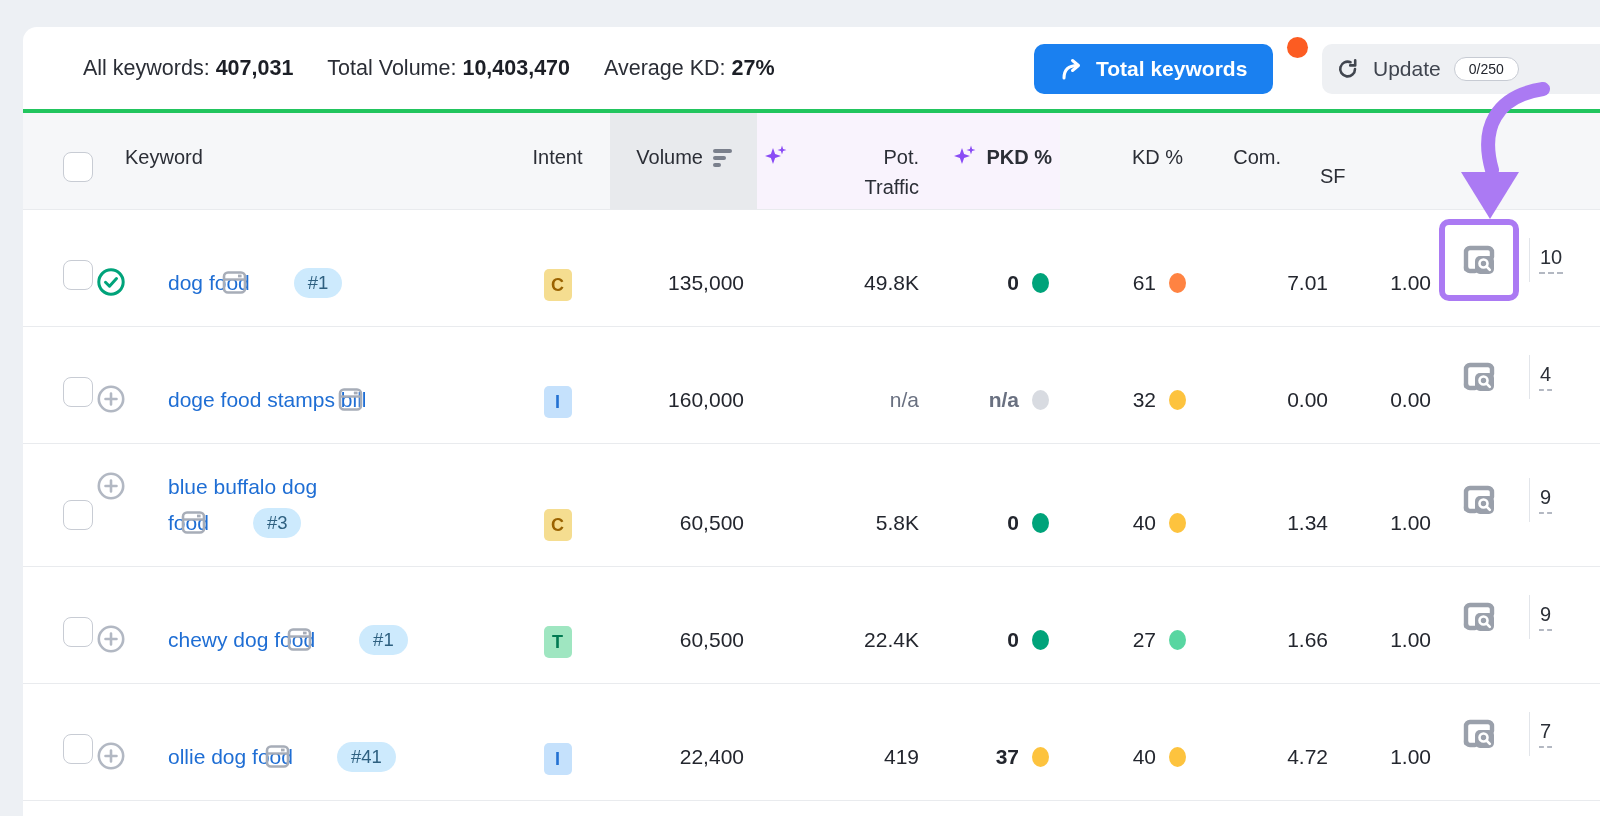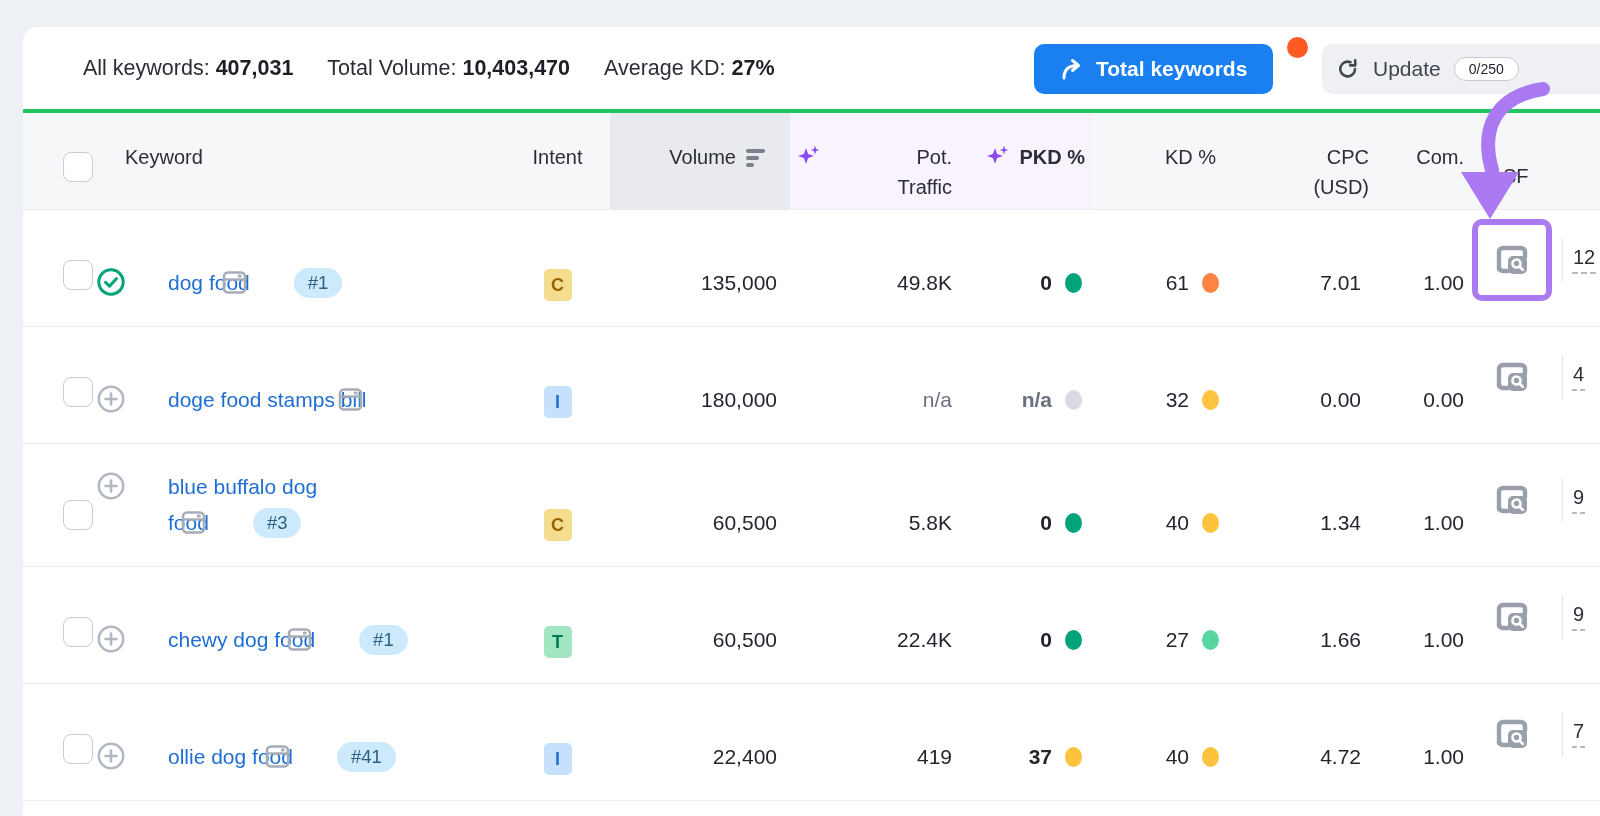--- a/index.html
+++ b/index.html
@@ -25,21 +25,21 @@
                 background:#eef0f3; border:none; border-radius:10px; display:flex;
                 align-items:center; gap:13px; padding:0 14px; font-size:21px; color:#3f444e;
                 font-family:"Liberation Sans", sans-serif; cursor:pointer; }
   .update-pill { background:#fff; border:1.5px solid #c7cbd3; border-radius:999px;
                  padding:3px 14px; font-size:14px; color:#23262e; white-space:nowrap; }
 
   
   .cell-check { width:72px; flex:none; padding-left:40px; }
   .cell-kw    { width:410px; flex:none; }
   .cell-int   { width:105px; flex:none; display:flex; justify-content:center; }
-  .cell-vol   { width:180px; flex:none; text-align:right; padding-right:13px; }
+  .cell-vol   { width:147px; flex:none; text-align:right; padding-right:13px; }
   .cell-pot   { width:177px; flex:none; text-align:right; padding-right:15px; }
   .cell-pkd   { width:126px; flex:none; display:flex; justify-content:flex-end; padding-right:11px;font-weight:bold; }
   .cell-kd    { width:134px; flex:none; display:flex; justify-content:flex-end; padding-right:8px; }
   .cell-cpc   { width:150px; flex:none; text-align:right; padding-right:16px; }
   .cell-com   { width:95px;  flex:none; text-align:right; padding-right:8px; }
   .cell-sf    { flex:1; }
 
   .thead { display:flex; align-items:stretch; background:#f6f7f9; height:97px;
            border-bottom:1px solid #e9ebee; font-size:20px; color:#2b2e36; }
   .thead > div { padding-top:29px; line-height:30px; }
@@ -167,26 +167,20 @@
         <svg width="26" height="26" viewBox="0 0 26 26">
           <path d="M10 4 L12.1 9.9 L18 12 L12.1 14.1 L10 20 L7.9 14.1 L2 12 L7.9 9.9 Z" fill="#8a4bf5"></path>
           <path d="M19 1.5 L20.1 4.9 L23.5 6 L20.1 7.1 L19 10.5 L17.9 7.1 L14.5 6 L17.9 4.9 Z" fill="#8a4bf5"></path>
         </svg>
       </span>
       <span>PKD %</span>
     </div>
     <div class="cell-kd" style="padding-right:11px;">
         <span>KD %</span>
       </div>
-    <div class="cell-cpc two-line" style="padding-right:8px;">
-      <span>
-        <span>CPC</span><br>
-        <span>(USD)</span>
-      </span>
-    </div>
     <div class="cell-com"><span>Com.</span></div>
     <div class="cell-sf" style="margin-top:0; padding-left:31px;">
         <span>SF</span>
       </div>
   </div>
 
   <div id="tbody">
       <div class="row">
     <div class="cell-check"><span class="checkbox" style="display:inline-block;"></span></div>
     <div class="cell-kw">
@@ -220,41 +214,41 @@
       <span class="sf-iconbox hl">
             <svg width="36" height="34" viewBox="0 0 36 34" fill="none">
   <path d="M5 26 V9 a4 4 0 0 1 4 -4 h18 a4 4 0 0 1 4 4 v5" stroke="#9aa0ab" stroke-width="4.4" stroke-linecap="round"></path>
   <path d="M5 24 a4 4 0 0 0 4 4 h5" stroke="#9aa0ab" stroke-width="4.4" stroke-linecap="round"></path>
   <rect x="14" y="13" width="19" height="18" rx="5" fill="#9aa0ab"></rect>
   <circle cx="22.5" cy="20.5" r="4" stroke="#fff" stroke-width="2.6" fill="none"></circle>
   <path d="M25.5 23.5 L28.8 26.8" stroke="#fff" stroke-width="2.6" stroke-linecap="round"></path>
             </svg>
           </span>
       <span class="sf-div"></span>
-      <span class="sf-num">12</span>
+      <span class="sf-num">10</span>
     </div>
       </div>
       <div class="row">
     <div class="cell-check"><span class="checkbox" style="display:inline-block;"></span></div>
     <div class="cell-kw">
       <div class="kw-wrap">
         <span class="kw-pre-icon"><svg width="30" height="30" viewBox="0 0 30 30" fill="none">
   <circle cx="15" cy="15" r="12.2" stroke="#b2b8c3" stroke-width="2.6"></circle>
   <path d="M15 9.5 V20.5 M9.5 15 H20.5" stroke="#b2b8c3" stroke-width="2.6" stroke-linecap="round"></path>
               </svg></span><span class="kw-link">doge food stamps <span class="nowrap-chunk">bill<span class="serp-mini"><svg width="27" height="27" viewBox="0 0 27 27" fill="none">
   <rect x="3" y="3.5" width="21" height="20" rx="4" stroke="#a7adb8" stroke-width="2.6"></rect>
   <path d="M3.5 10.5 H23.5" stroke="#a7adb8" stroke-width="2.4"></path>
   <rect x="17" y="5.6" width="3.6" height="2.8" fill="#a7adb8"></rect>
                   </svg></span></span></span>
       </div>
     </div>
     <div class="cell-int">
           <span class="intent-badge int-I">I</span>
         </div>
-    <div class="cell-vol">180,000</div>
+    <div class="cell-vol">160,000</div>
     <div class="cell-pot na">n/a</div>
     <div class="cell-pkd">
           <span class="metric-num na">n/a</span>
           <span class="dot" style="background:#d8dbe1"></span>
         </div>
     <div class="cell-kd">
           <span class="metric-num">32</span>
           <span class="dot" style="background:#fdc33e"></span>
         </div>
     <div class="cell-cpc">0.00</div>

